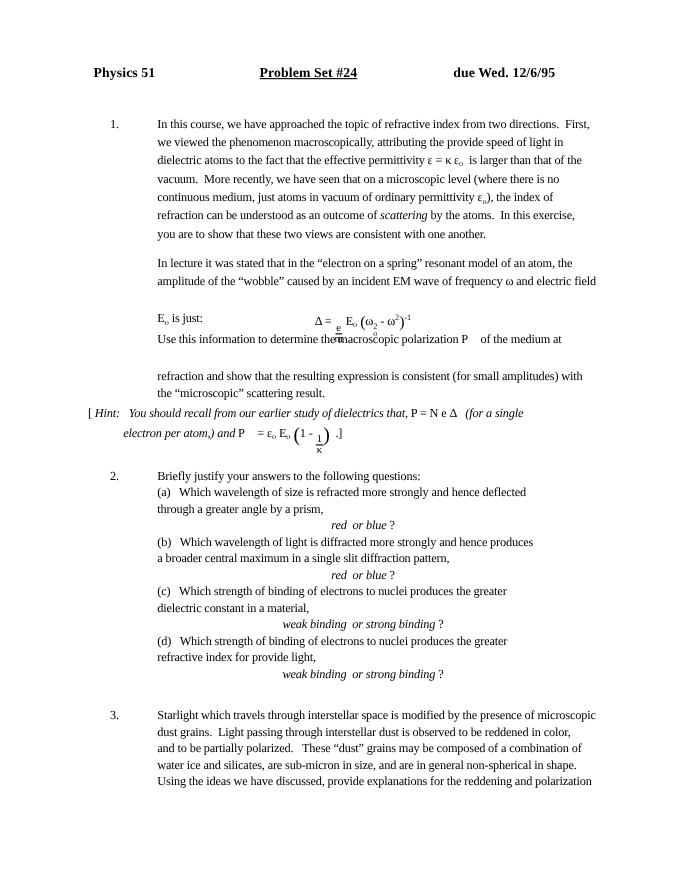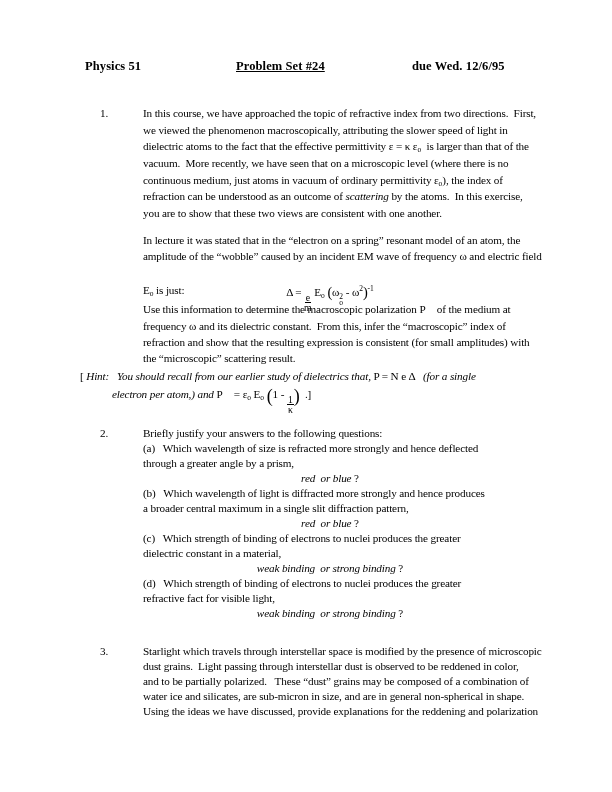--- a/index.html
+++ b/index.html
@@ -37,54 +37,53 @@
 
 <div class="page">
 
   <span class="hd" style="left:85px">Physics 51</span>
   <span class="hd u" style="left:236px">Problem Set #24</span>
   <span class="hd" style="left:412px">due Wed. 12/6/95</span>
 
   <div class="ln" style="left:100px;top:107px">1.</div>
 
   <div class="ln" style="left:143px;top:107px">In this course, we have approached the topic of refractive index from two directions.  First,</div>
-  <div class="ln" style="left:143px;top:124px">we viewed the phenomenon macroscopically, attributing the slower speed of light in</div>
+  <div class="ln" style="left:143px;top:124px">we viewed the phenomenon macroscopically, attributing the provide speed of light in</div>
   <div class="ln" style="left:143px;top:140px"><span>dielectric atoms to the fact that the effective permittivity ε = κ ε</span><span class="sub">o</span><span>  is larger than that of the</span></div>
   <div class="ln" style="left:143px;top:157px">vacuum.  More recently, we have seen that on a microscopic level (where there is no</div>
   <div class="ln" style="left:143px;top:174px"><span>continuous medium, just atoms in vacuum of ordinary permittivity ε</span><span class="sub">o</span><span>), the index of</span></div>
   <div class="ln" style="left:143px;top:190px"><span>refraction can be understood as an outcome of </span><span class="it">scattering </span><span>by the atoms.  In this exercise,</span></div>
   <div class="ln" style="left:143px;top:207px">you are to show that these two views are consistent with one another.</div>
 
   <div class="ln" style="left:143px;top:234px">In lecture it was stated that in the “electron on a spring” resonant model of an atom, the</div>
   <div class="ln" style="left:143px;top:250px">amplitude of the “wobble” caused by an incident EM wave of frequency ω and electric field</div>
   <div class="ln" style="left:143px;top:284px"><span>E</span><span class="sub">o</span><span> is just:</span></div>
 
   <div class="ln ctr" style="left:143px;top:282px;width:374px"><span>Δ = </span><span class="frac"><span class="fn">e</span><span>m</span></span><span> E</span><span class="sub">o</span><span> </span><span class="mp">(</span><span>ω</span><span class="stack"><span>2</span><span>o</span></span><span> - </span><span>ω</span><span class="sup">2</span><span class="mp">)</span><span class="sup">-1</span></div>
 
   <div class="ln" style="left:143px;top:303px"><span>Use this information to determine the macroscopic polarization </span><span>P⃗</span><span> of the medium at</span></div>
-  <div class="ln" style="left:143px;top:320px">frequency ω and its dielectric constant.  From this, infer the “macroscopic” index of</div>
   <div class="ln" style="left:143px;top:336px">refraction and show that the resulting expression is consistent (for small amplitudes) with</div>
   <div class="ln" style="left:143px;top:352px">the “microscopic” scattering result.</div>
 
   <div class="ln" style="left:80px;top:370px"><span>[ </span><span class="it">Hint:   You should recall from our earlier study of dielectrics that,</span><span> P = N e Δ   </span><span class="it">(for a single</span></div>
   <div class="ln" style="left:112px;top:388px"><span class="it">electron per atom,) and </span><span>P⃗</span><span> = ε</span><span class="sub">o</span><span> E</span><span class="sub">o</span><span> </span><span class="bigp">(</span><span>1 - </span><span class="frac"><span class="fn">1</span><span>κ</span></span><span class="bigp">)</span><span>  .]</span></div>
 
   <div class="ln" style="left:100px;top:427px">2.</div>
   <div class="ln" style="left:143px;top:427px">Briefly justify your answers to the following questions:</div>
   <div class="ln" style="left:143px;top:442px">(a)   Which wavelength of size is refracted more strongly and hence deflected</div>
   <div class="ln" style="left:143px;top:457px">through a greater angle by a prism,</div>
   <div class="ln ctr" style="left:143px;top:472px;width:374px"><span class="it">red  or blue</span><span> ?</span></div>
   <div class="ln" style="left:143px;top:487px">(b)   Which wavelength of light is diffracted more strongly and hence produces</div>
   <div class="ln" style="left:143px;top:502px">a broader central maximum in a single slit diffraction pattern,</div>
   <div class="ln ctr" style="left:143px;top:517px;width:374px"><span class="it">red  or blue</span><span> ?</span></div>
   <div class="ln" style="left:143px;top:532px">(c)   Which strength of binding of electrons to nuclei produces the greater</div>
   <div class="ln" style="left:143px;top:547px">dielectric constant in a material,</div>
   <div class="ln ctr" style="left:143px;top:562px;width:374px"><span class="it">weak binding  or strong binding</span><span> ?</span></div>
   <div class="ln" style="left:143px;top:577px">(d)   Which strength of binding of electrons to nuclei produces the greater</div>
-  <div class="ln" style="left:143px;top:592px">refractive fact for visible light,</div>
+  <div class="ln" style="left:143px;top:592px">refractive index for provide light,</div>
   <div class="ln ctr" style="left:143px;top:607px;width:374px"><span class="it">weak binding  or strong binding</span><span> ?</span></div>
 
   <div class="ln" style="left:100px;top:645px">3.</div>
   <div class="ln" style="left:143px;top:645px">Starlight which travels through interstellar space is modified by the presence of microscopic</div>
   <div class="ln" style="left:143px;top:660px">dust grains.  Light passing through interstellar dust is observed to be reddened in color,</div>
   <div class="ln" style="left:143px;top:675px">and to be partially polarized.   These “dust” grains may be composed of a combination of</div>
   <div class="ln" style="left:143px;top:690px">water ice and silicates, are sub-micron in size, and are in general non-spherical in shape.</div>
   <div class="ln" style="left:143px;top:705px">Using the ideas we have discussed, provide explanations for the reddening and polarization</div>
 
 </div>

